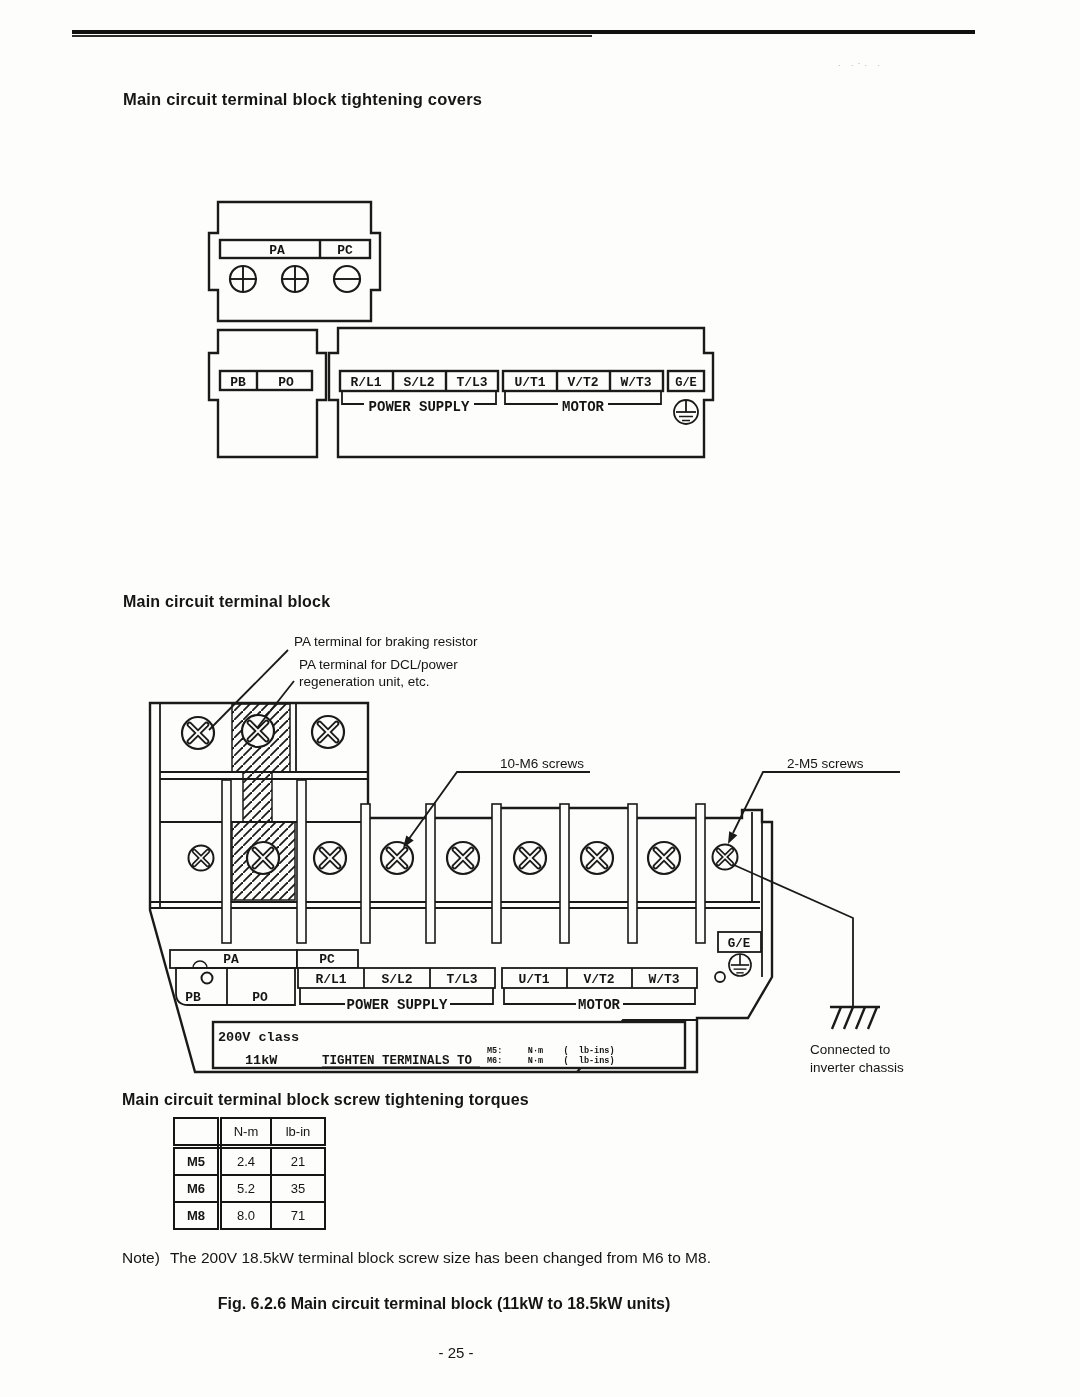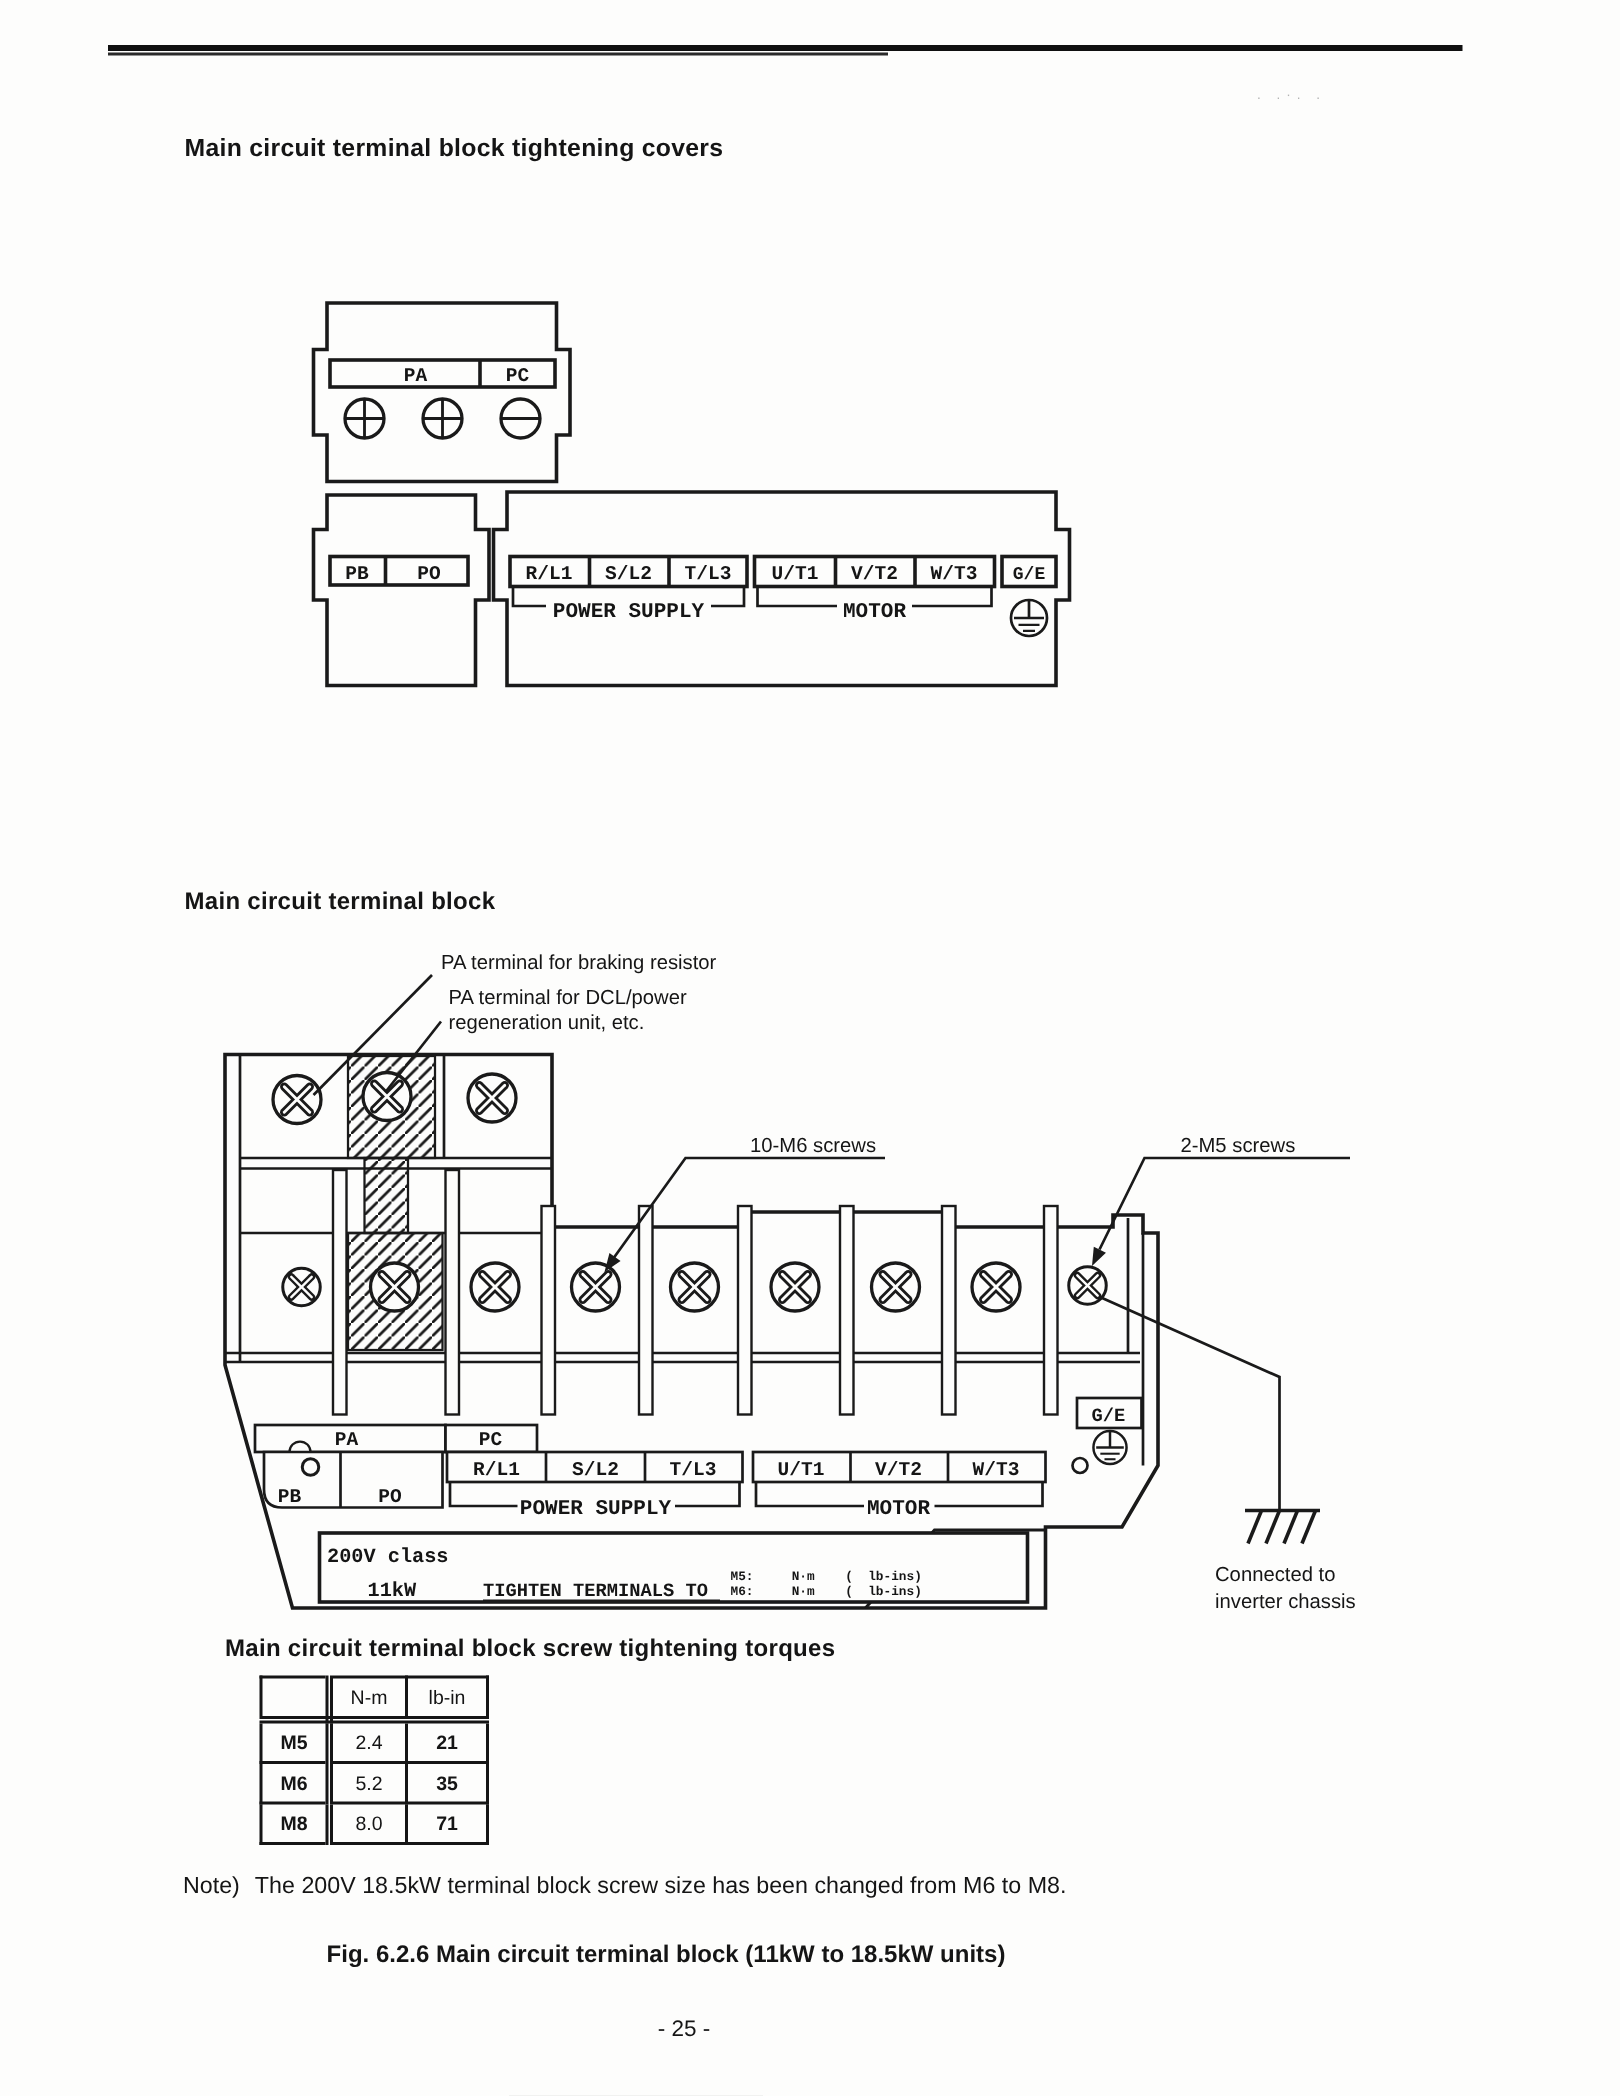--- a/index.html
+++ b/index.html
@@ -16,21 +16,21 @@
            font-size:16px;font-weight:bold;}
   .pageno{position:absolute;left:0;top:1344px;width:912px;text-align:center;font-size:15px;}
   svg text{font-family:"Liberation Mono",monospace;font-weight:bold;fill:#151515;stroke:none;}
   svg text.sans{font-family:"Liberation Sans",sans-serif;font-weight:normal;}
   .pre{white-space:pre;}
   table.torque{position:absolute;left:173px;top:1117px;border-collapse:collapse;
                font-size:13px;background:#fdfdfc;}
   table.torque td{border:2.5px solid #151515;text-align:center;padding:0;height:25px;}
   table.torque td.c1{width:42px;font-weight:bold;border-right-style:double;border-right-width:5px;margin-left:44px;}
   table.torque td.c2{width:48px;}
-  table.torque td.c3{width:52px;font-weight:bold;}
+  table.torque td.c3{width:52px;}
   table.torque tr.hrow td{font-weight:normal;border-bottom-style:double;border-bottom-width:5px;}
 </style>
 </head>
 <body>
 
 <div class="page">
 
   <div class="rule-main"></div>
   <div class="rule-sub"></div>
   <div class="artifact">. .·. .</div>
@@ -251,21 +251,21 @@
       <text x="294" y="646" class="sans">PA terminal for braking resistor</text>
       <text x="299" y="669" class="sans">PA terminal for DCL/power</text>
       <text x="299" y="686" class="sans">regeneration unit, etc.</text>
       <text x="500" y="768" class="sans">10-M6 screws</text>
       <text x="787" y="768" class="sans">2-M5 screws</text>
       <text x="810" y="1054" class="sans">Connected to</text>
       <text x="810" y="1072" class="sans">inverter chassis</text>
     </g>
   </svg>
 
-  <h2 class="hd" style="left:122px;top:1091px;font-size:16px;margin-left:28px;">Main circuit terminal block screw tightening torques</h2>
+  <h2 class="hd" style="left:122px;top:1091px;font-size:16px;">Main circuit terminal block screw tightening torques</h2>
 
   <table class="torque">
     <tbody>
         <tr class="hrow">
       <td class="c1"></td>
       <td class="c2">N-m</td>
       <td class="c3">lb-in</td>
     </tr>
     <tr>
       <td class="c1">M5</td>

